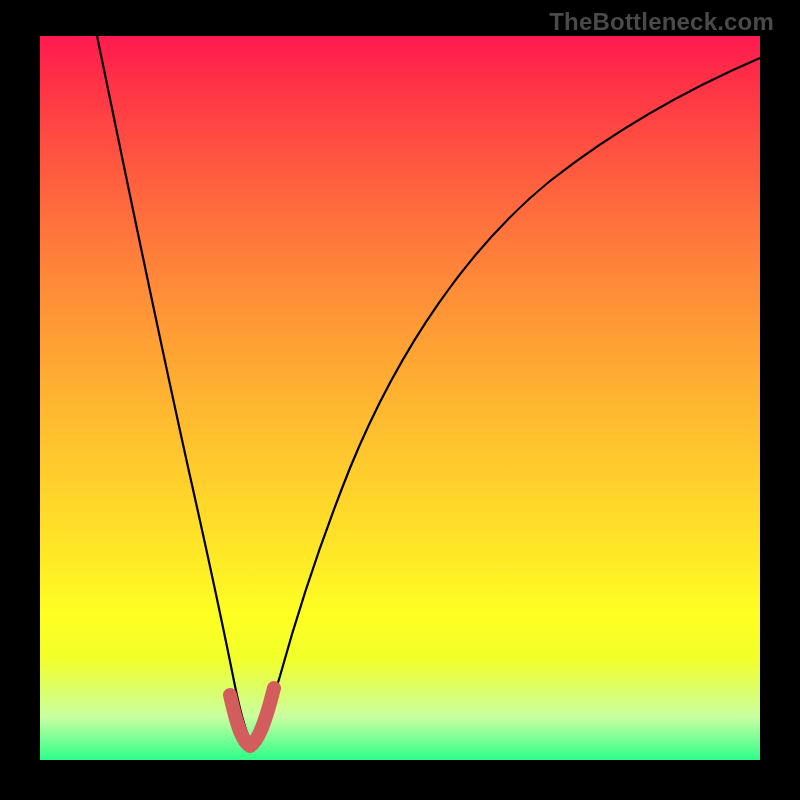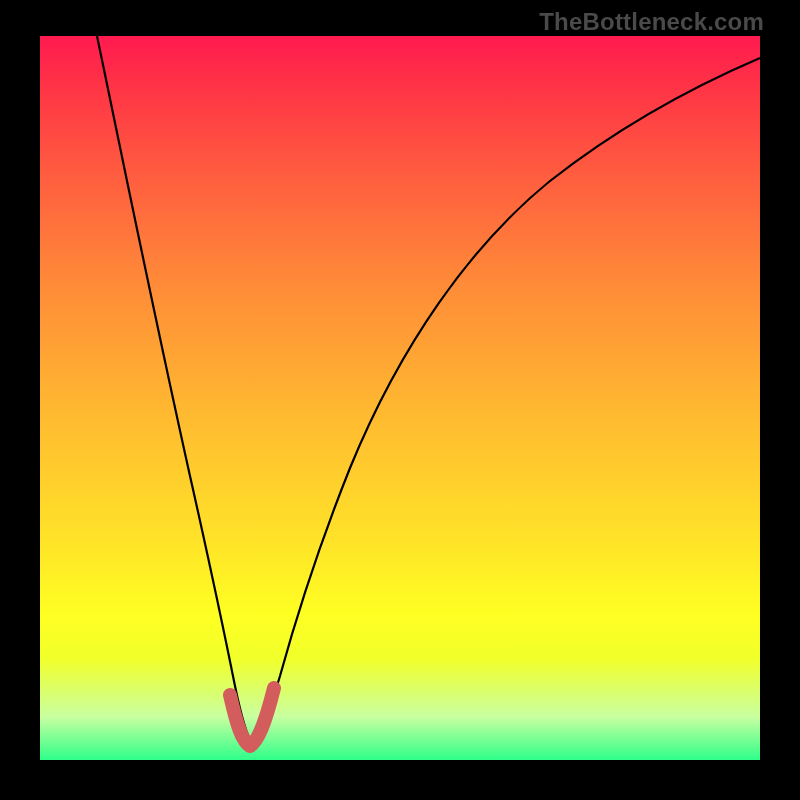--- a/index.html
+++ b/index.html
@@ -10,21 +10,21 @@
       #ff3046 6%,
       #ff5940 18%,
       #ff8a38 34%,
       #ffb930 52%,
       #ffe428 70%,
       #feff22 80%,
       #f1ff2a 86%,
       #c9ffa0 94%,
       #2fff8a 100%);
   }
-  .attribution{position:absolute;top:8px;right:36px;color:#4a4a4a;font-size:24px;font-weight:600;letter-spacing:0.2px}
+  .attribution{position:absolute;top:8px;right:26px;color:#4a4a4a;font-size:24px;font-weight:600;letter-spacing:0.2px}
   svg.curve{position:absolute;left:40px;top:36px;width:720px;height:724px;overflow:visible}
   svg.curve path{fill:none;stroke:#000;stroke-width:2.2}
   svg.curve path.thick{stroke:#d35d5d;stroke-width:14;stroke-linecap:round;stroke-linejoin:round}
 </style>
 </head>
 <body>
 <div class="frame">
 
   <div class="attribution">TheBottleneck.com</div>
 

